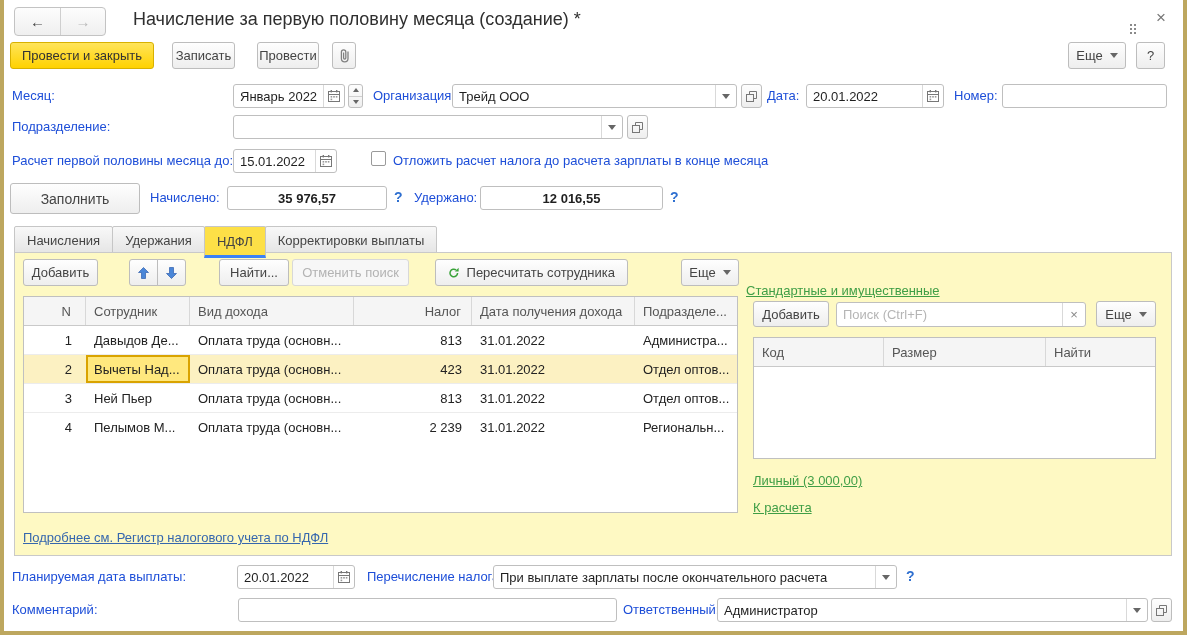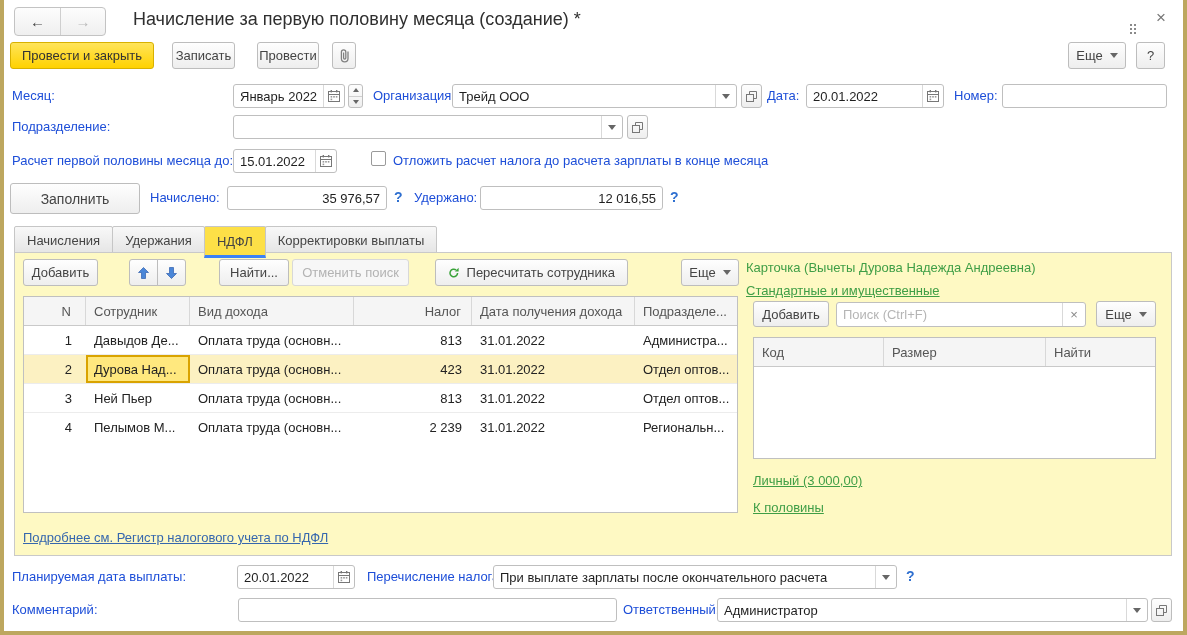--- a/index.html
+++ b/index.html
@@ -29,21 +29,21 @@
   .navbtn + .navbtn{border-left:1px solid #cfcfcf;}
   .navbtn.dis{color:#b9b9b9;font-weight:normal;}
   .dots{position:relative;display:inline-block;width:2px;height:2px;background:#8a8a8a;
         box-shadow:4px 0 0 #8a8a8a,0 4px 0 #8a8a8a,4px 4px 0 #8a8a8a,0 8px 0 #8a8a8a,4px 8px 0 #8a8a8a;}
 
   
   .field{position:absolute;display:flex;align-items:stretch;height:24px;background:#fff;
          border:1px solid #bfbfbf;border-radius:3px;box-sizing:border-box;}
   .field input{flex:1;min-width:0;border:none;outline:none;background:transparent;padding:0 6px;
                font:13px "Liberation Sans",sans-serif;color:#1f1f1f;}
-  .field input.num{text-align:right;}
+  .field input.num{text-align:center;font-weight:bold;}
   .field input::placeholder{color:#b5b5b5;}
   .seg{display:flex;align-items:center;justify-content:center;width:20px;border-left:1px solid #d9d9d9;
        cursor:pointer;background:transparent;}
   .spin{position:absolute;display:flex;flex-direction:column;width:15px;height:24px;box-sizing:border-box;
         border:1px solid #bfbfbf;border-radius:3px;background:linear-gradient(#fdfdfd,#efefef);overflow:hidden;}
   .spin .half{flex:1;display:flex;align-items:center;justify-content:center;cursor:pointer;}
   .spin .half + .half{border-top:1px solid #cfcfcf;}
   .tinyup{width:0;height:0;border-left:3px solid transparent;border-right:3px solid transparent;border-bottom:4px solid #666;}
   .tinydn{width:0;height:0;border-left:3px solid transparent;border-right:3px solid transparent;border-top:4px solid #666;}
   .checkbox{position:absolute;width:15px;height:15px;background:#fff;border:1px solid #9a9a9a;border-radius:2px;cursor:pointer;box-sizing:border-box;}
@@ -271,21 +271,21 @@
       <div class="grow">
         <div class="gc c0">1</div>
         <div class="gc c1">Давыдов Де...</div>
         <div class="gc c2">Оплата труда (основн...</div>
         <div class="gc c3">813</div>
         <div class="gc c4">31.01.2022</div>
         <div class="gc c5">Администра...</div>
       </div>
       <div class="grow sel">
         <div class="gc c0">2</div>
-        <div class="gc c1 fc">Дурова Над...</div>
+        <div class="gc c1 fc">Вычеты Над...</div>
         <div class="gc c2">Оплата труда (основн...</div>
         <div class="gc c3">423</div>
         <div class="gc c4">31.01.2022</div>
         <div class="gc c5">Отдел оптов...</div>
       </div>
       <div class="grow">
         <div class="gc c0">3</div>
         <div class="gc c1">Ней Пьер</div>
         <div class="gc c2">Оплата труда (основн...</div>
         <div class="gc c3">813</div>
@@ -297,21 +297,20 @@
         <div class="gc c1">Пелымов М...</div>
         <div class="gc c2">Оплата труда (основн...</div>
         <div class="gc c3">2 239</div>
         <div class="gc c4">31.01.2022</div>
         <div class="gc c5">Региональн...</div>
       </div>
     </div>
 
     <span class="link abs" style="left:8px;top:277px;">Подробнее см. Регистр налогового учета по НДФЛ</span>
 
-    <div class="gtext abs" style="left:731px;top:7px;">Карточка (Вычеты Дурова Надежда Андреевна)</div>
     <span class="glink abs" style="left:731px;top:30px;text-align:right;">Стандартные и имущественные</span>
 
     <button class="btn abs" style="left:738px;top:48px;width:76px;height:26px;">Добавить</button>
     <div class="field" style="left:821px;top:49px;width:250px;height:25px;">
       <input placeholder="Поиск (Ctrl+F)" style="">
       <span class="seg" style="width:22px;color:#888;font-size:13px;">
           <span>×</span>
         </span>
     </div>
     <button class="btn abs" style="left:1081px;top:48px;width:60px;height:26px;">
@@ -322,21 +321,21 @@
     <div class="gtable" style="left:738px;top:84px;width:403px;height:122px;">
       <div class="ghead">
         <div class="gc v0">Код</div>
         <div class="gc v1">Размер</div>
         <div class="gc v2" style="border-right:none;">Найти</div>
       </div>
       <div style="flex:1;background:#fff;"></div>
     </div>
 
     <span class="glink abs" style="left:738px;top:220px;">Личный (3 000,00)</span>
-    <span class="glink abs" style="left:738px;top:247px;">К половины</span>
+    <span class="glink abs" style="left:738px;top:247px;">К расчета</span>
   </div>
 
   <div class="lbl abs" style="left:12px;top:569px;">Планируемая дата выплаты:</div>
   <div class="field" style="left:237px;top:565px;width:118px;">
     <input value="20.01.2022" style="">
     <span class="seg">
       <svg width="12" height="12" viewBox="0 0 12 12">
           <rect x="0.5" y="1.5" width="11" height="10" fill="none" stroke="#777"></rect>
           <line x1="0.5" y1="4.5" x2="11.5" y2="4.5" stroke="#777"></line>
           <rect x="2.6" y="0" width="1.4" height="2.4" fill="#777"></rect>

